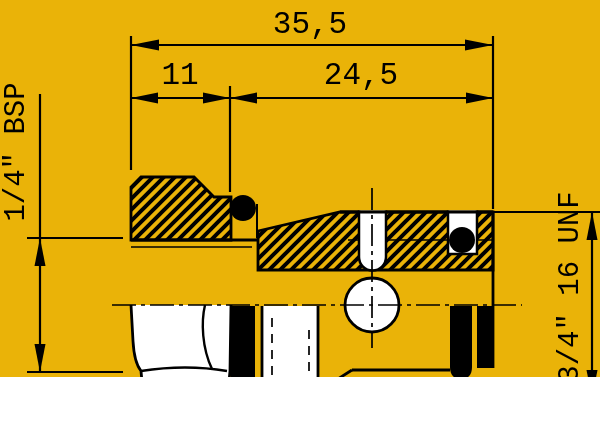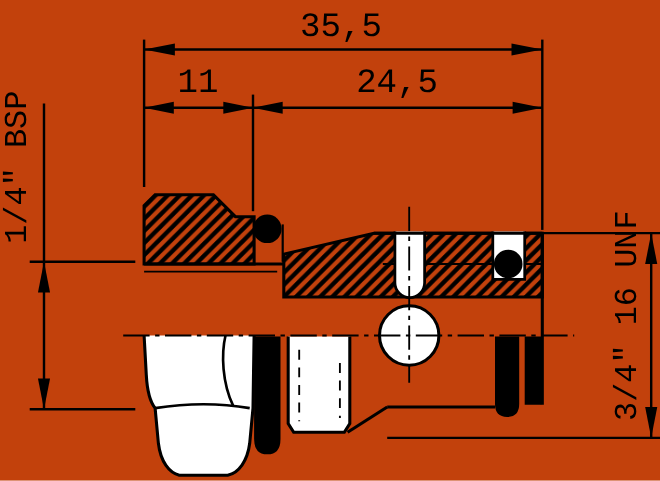--- a/index.html
+++ b/index.html
@@ -1,16 +1,16 @@
 <!DOCTYPE html>
 <html><head>
 <meta charset="utf-8">
 <style>
   html,body{margin:0;padding:0;background:#fff;}
-  .stage{width:600px;height:437px;background:#c2410c;position:relative;overflow:hidden;}
+  .stage{width:600px;height:377px;background:#eab308;position:relative;overflow:hidden;}
   svg{display:block;}
   text{font-family:"Liberation Mono","DejaVu Sans Mono",monospace;fill:#000;}
   .dim-txt{font-size:31px;}
   .dim-txt-side{font-size:29px;}
 </style>
 </head>
 <body>
 
 <div class="stage">
 <svg width="600" height="437" viewBox="0 0 600 437">

